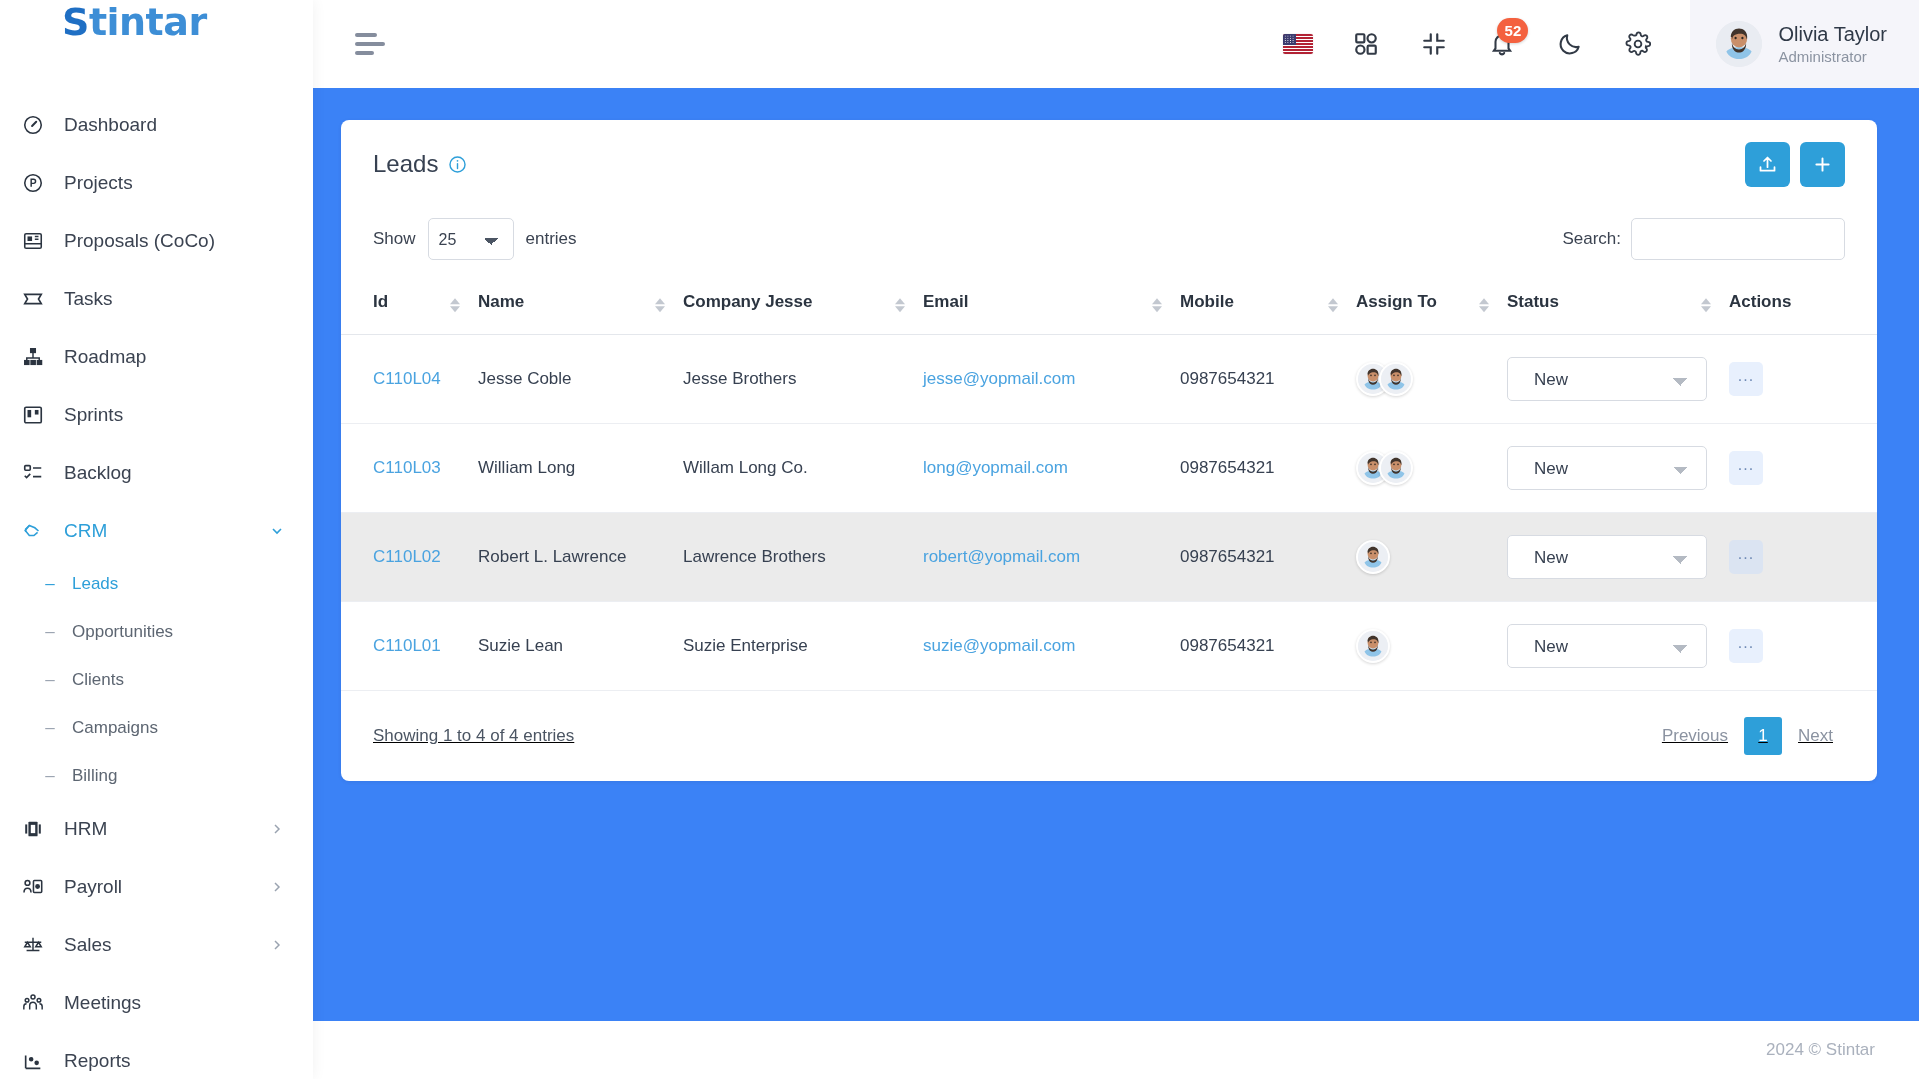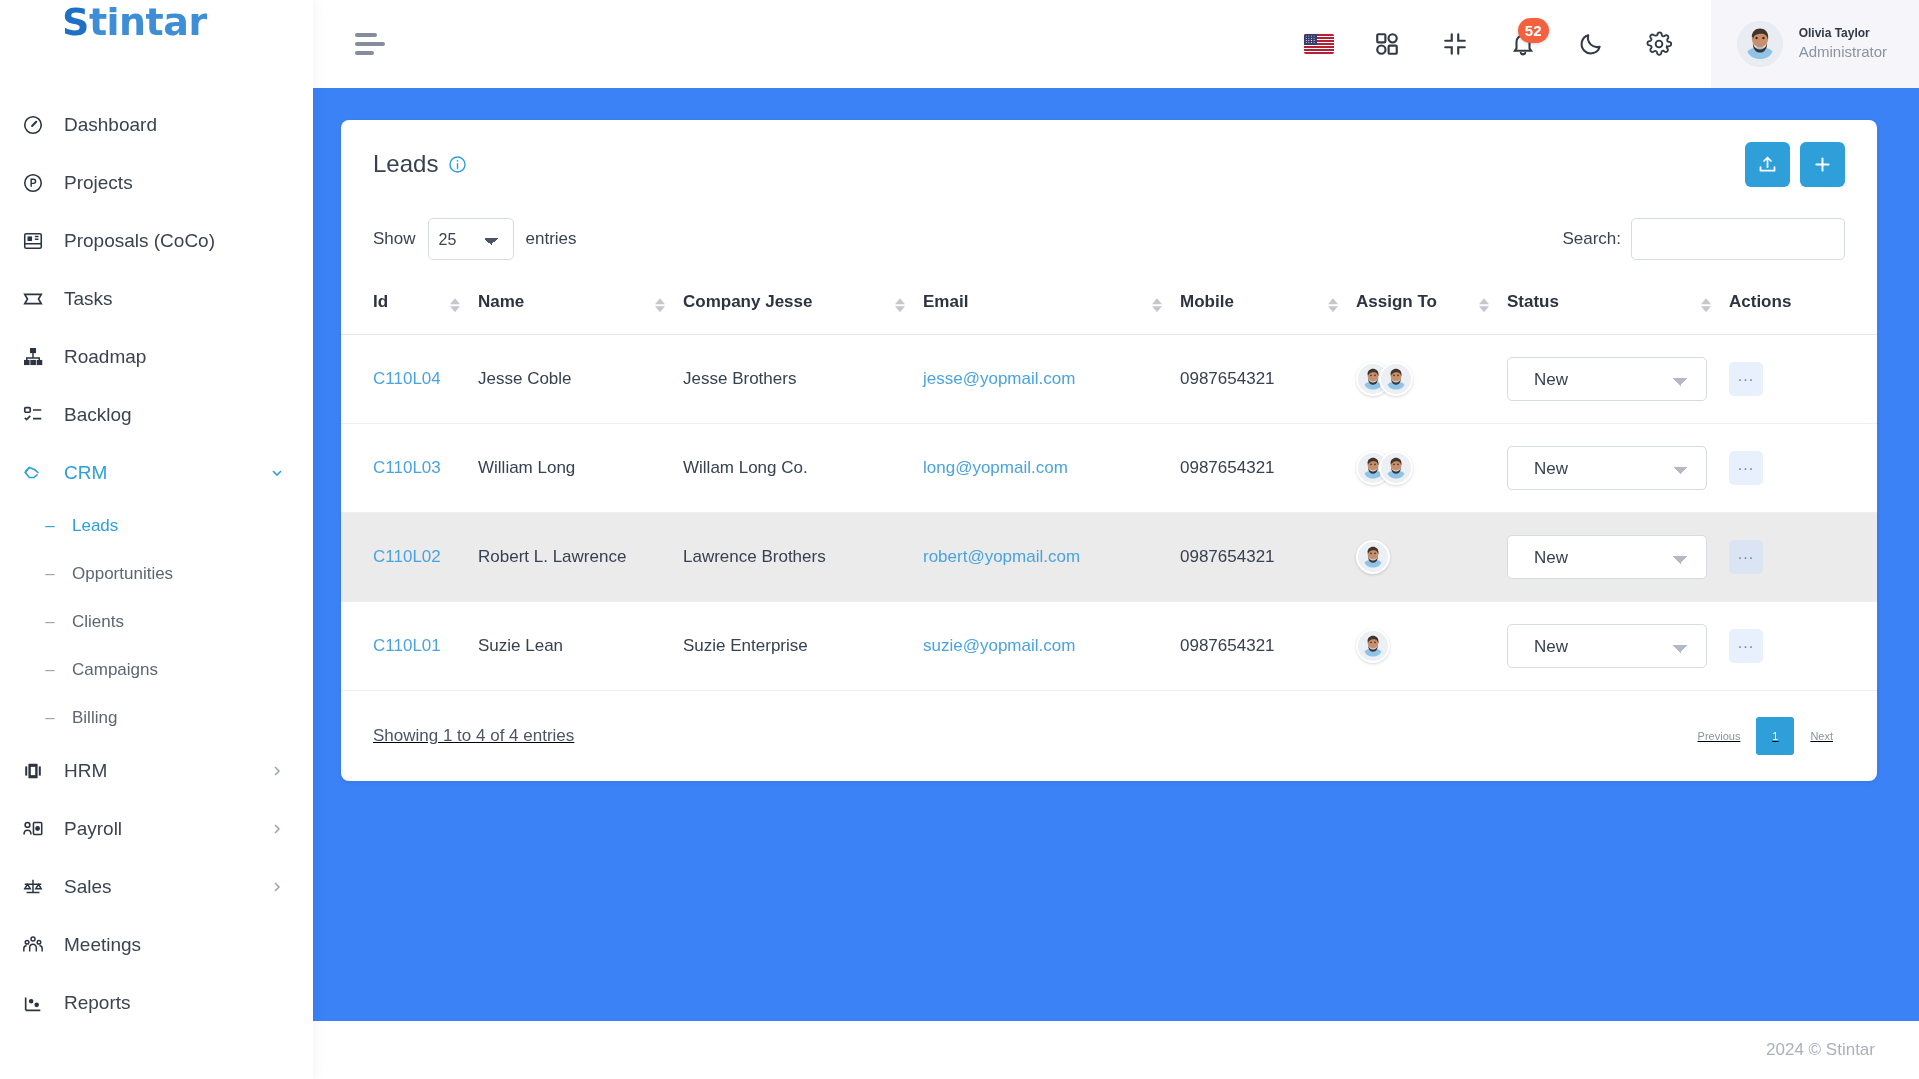--- a/index.html
+++ b/index.html
@@ -118,21 +118,21 @@
   #user-box {
     display: flex; align-items: center; height: 88px;
     background: #f5f5fa; padding: 0 32px 0 26px; margin-left: 18px;
     cursor: pointer; gap: 16px;
   }
   #avatar-top {
     width: 46px; height: 46px; border-radius: 50%; overflow: hidden;
     flex: 0 0 46px; background: #e8eaf0;
   }
   .av-svg { width: 100%; height: 100%; display: block; }
-  .user-name { font-size: 12px; color: #2f3947; font-weight: 700; line-height: 1.3; }
+  .user-name { font-size: 20px; color: #2f3947; font-weight: 400; line-height: 1.3; }
   .user-role { font-size: 15px; color: #8b93a1; line-height: 1.35; }
 
   
   #content {
     flex: 1 1 auto; overflow: hidden; position: relative;
     padding: 32px 44px 0 28px;
   }
   #card {
     background: #ffffff; border-radius: 8px; width: 1536px;
     box-shadow: 0 1px 4px rgba(0,0,0,0.07);
@@ -235,21 +235,21 @@
   tr.hover .act-btn { background: #dbe4f2; }
 
   
   #tbl-foot {
     display: flex; align-items: center; padding: 26px 32px 4px 32px; text-decoration: underline;
   }
   #showing-info { font-size: 17px; color: #4b5563; }
   #pager { margin-left: auto; display: flex; align-items: center; gap: 4px; }
   .pg {
     min-width: 38px; height: 38px; display: flex; align-items: center;
-    justify-content: center; font-size: 11px; color: #8b93a1;
+    justify-content: center; font-size: 17px; color: #8b93a1;
     padding: 0 12px; cursor: pointer; border-radius: 3px;
   }
   .pg.active { background: #2e9fd9; color: #ffffff; font-weight: 400; }
 
   
   #page-foot {
     height: 58px; flex: 0 0 58px; background: #ffffff;
     display: flex; align-items: center; justify-content: flex-end;
     padding-right: 44px; font-size: 17px; color: #aab1bd;
   }
@@ -311,20 +311,30 @@
             <rect x="9.5" y="3" width="5" height="4" fill="currentColor"></rect>
             <rect x="3" y="16" width="4.5" height="4" fill="currentColor"></rect>
             <rect x="9.9" y="16" width="4.5" height="4" fill="currentColor"></rect>
             <rect x="16.8" y="16" width="4.5" height="4" fill="currentColor"></rect>
             <path d="M12 7v4M5.2 16v-3h13.6v3M12 13v-2"></path>
           </svg>
       </span>
       <span>Roadmap</span>
     </div>
 
+    <div class="nav-item">
+      <span class="nav-ico">
+        <svg viewBox="0 0 24 24" fill="none" stroke="currentColor" stroke-width="1.8">
+            <rect x="3" y="3.5" width="18" height="17" rx="1.5"></rect>
+            <rect x="6" y="6.5" width="4" height="8" fill="currentColor" stroke="none"></rect>
+            <rect x="14" y="6.5" width="4" height="5" fill="currentColor" stroke="none"></rect>
+          </svg>
+      </span>
+      <span>Sprints</span>
+    </div>
 
     <div class="nav-item">
       <span class="nav-ico">
         <svg viewBox="0 0 24 24" fill="none" stroke="currentColor" stroke-width="1.8">
             <rect x="3" y="4" width="6" height="5" rx="1"></rect>
             <path d="M12 6.5h9M3 15l2 2 4-4M12 16h9"></path>
           </svg>
       </span>
       <span>Backlog</span>
     </div>

